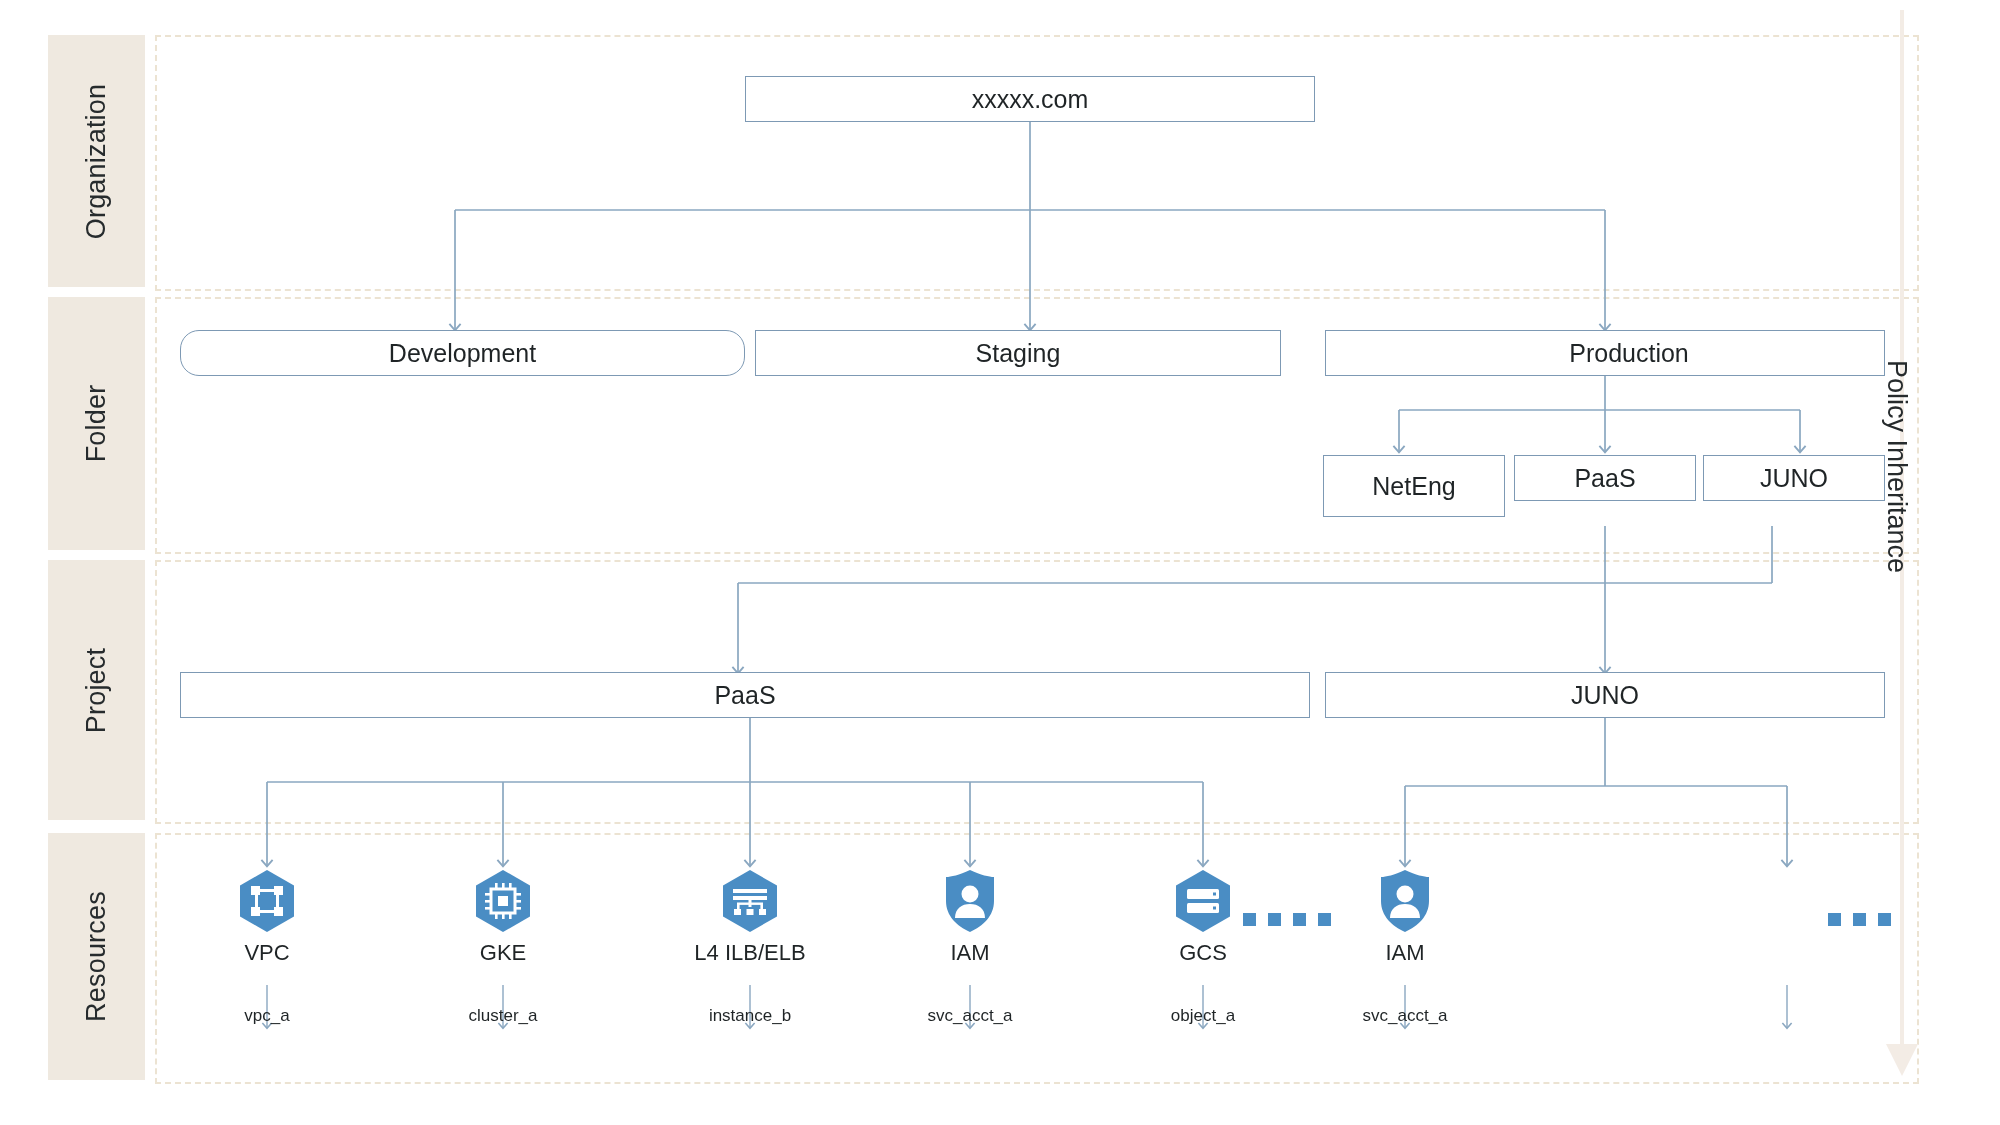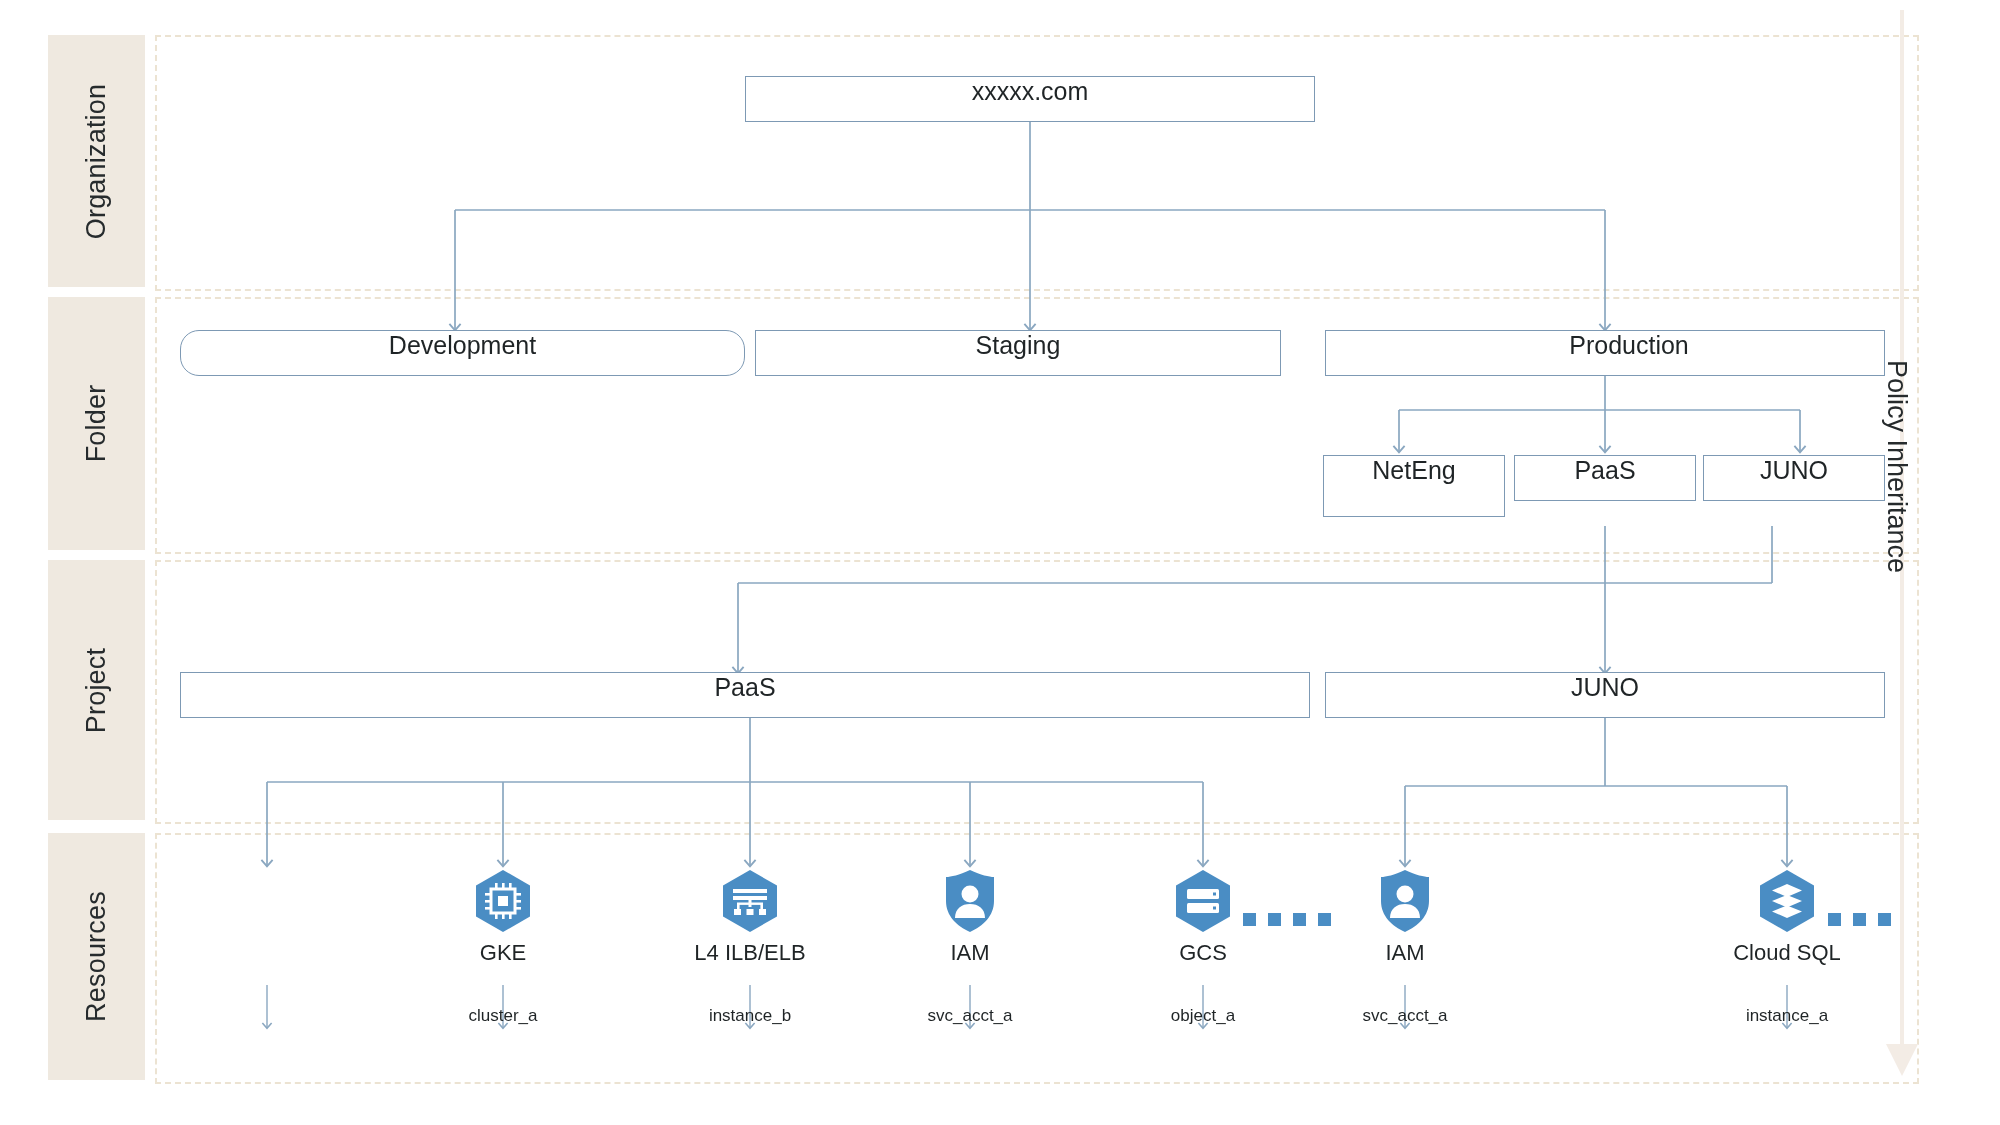--- a/index.html
+++ b/index.html
@@ -12,21 +12,21 @@
   .band-label{position:absolute;background:#efe9e0;display:flex;
               align-items:center;justify-content:center;}
   .band-label span{transform:rotate(-90deg);white-space:nowrap;
                    font-size:27px;color:#262b2d;letter-spacing:.2px;}
 
   
   .band-region{position:absolute;border:2px dashed #ece3d2;background:transparent;}
 
   
   .node{position:absolute;box-sizing:border-box;border:1.6px solid #7d99b4;
-        background:#ffffff;display:flex;align-items:flex-start;justify-content:center;}
+        background:#ffffff;display:flex;align-items:center;justify-content:center;}
   .node span{font-size:25px;color:#1f2426;white-space:nowrap;}
 
   
   #wires{position:absolute;left:0;top:0;width:2000px;height:1125px;
          pointer-events:none;}
 
   
   .res{position:absolute;width:170px;text-align:center;}
   .res .ico{width:66px;height:66px;margin:0 auto;position:relative;}
   .res .rlabel{font-size:22px;color:#1f2426;margin-top:6px;white-space:nowrap;}
@@ -140,20 +140,39 @@
     <span>JUNO</span>
   </div>
 
   <div class="node" style="left:180px;top:672px;width:1130px;height:46px;">
     <span>PaaS</span>
   </div>
   <div class="node" style="left:1325px;top:672px;width:560px;height:46px;">
     <span>JUNO</span>
   </div>
 
+  <div class="res" style="left:182px;top:868px;">
+    <div class="ico">
+      <svg viewBox="0 0 66 66" width="66" height="66">
+        <polygon points="33,2 60,17.5 60,48.5 33,64 6,48.5 6,17.5" fill="#4a8dc4"></polygon>
+        <g fill="#ffffff">
+          <rect x="20" y="21" width="26" height="3"></rect>
+          <rect x="20" y="42" width="26" height="3"></rect>
+          <rect x="21" y="21" width="3" height="24"></rect>
+          <rect x="42" y="21" width="3" height="24"></rect>
+          <rect x="17" y="18" width="9" height="9"></rect>
+          <rect x="40" y="18" width="9" height="9"></rect>
+          <rect x="17" y="39" width="9" height="9"></rect>
+          <rect x="40" y="39" width="9" height="9"></rect>
+        </g>
+      </svg>
+    </div>
+    <div class="rlabel">VPC</div>
+    <div class="rsub">vpc_a</div>
+  </div>
 
   <div class="res" style="left:418px;top:868px;">
     <div class="ico">
       <svg viewBox="0 0 66 66" width="66" height="66">
         <polygon points="33,2 60,17.5 60,48.5 33,64 6,48.5 6,17.5" fill="#4a8dc4"></polygon>
         <g fill="none" stroke="#ffffff" stroke-width="3">
           <rect x="21" y="21" width="24" height="24"></rect>
         </g>
         <rect x="28" y="28" width="10" height="10" fill="#ffffff"></rect>
         <g fill="#ffffff">
@@ -238,34 +257,20 @@
       <svg viewBox="0 0 66 66" width="66" height="66">
         <path d="M33,2 C44,7 52,9 57,9 L57,33 C57,48 46,58 33,64 C20,58 9,48 9,33 L9,9 C14,9 22,7 33,2 Z" fill="#4a8dc4"></path>
         <circle cx="33" cy="26" r="8.5" fill="#ffffff"></circle>
         <path d="M18,50 C18,40.5 24.7,36 33,36 C41.3,36 48,40.5 48,50 Z" fill="#ffffff"></path>
       </svg>
     </div>
     <div class="rlabel">IAM</div>
     <div class="rsub">svc_acct_a</div>
   </div>
 
-  <div class="res" style="left:1702px;top:868px;">
-    <div class="ico">
-      <svg viewBox="0 0 66 66" width="66" height="66">
-        <polygon points="33,2 60,17.5 60,48.5 33,64 6,48.5 6,17.5" fill="#4a8dc4"></polygon>
-        <g fill="#ffffff">
-          <polygon points="33,16 48,22.5 33,29 18,22.5"></polygon>
-          <polygon points="33,27 48,33 33,39.5 18,33"></polygon>
-          <polygon points="33,37.5 48,43.5 33,50 18,43.5"></polygon>
-        </g>
-      </svg>
-    </div>
-    <div class="rlabel">Cloud SQL</div>
-    <div class="rsub">instance_a</div>
-  </div>
   <div class="dots" style="left:1828px;top:913px;">
     <i></i>
       <i></i>
       <i></i>
   </div>
 
   <div id="policy">
     <svg width="130" height="1125">
       <defs>
         <marker id="ah2" markerWidth="10" markerHeight="10" refX="5" refY="5" orient="auto" markerUnits="strokeWidth">

